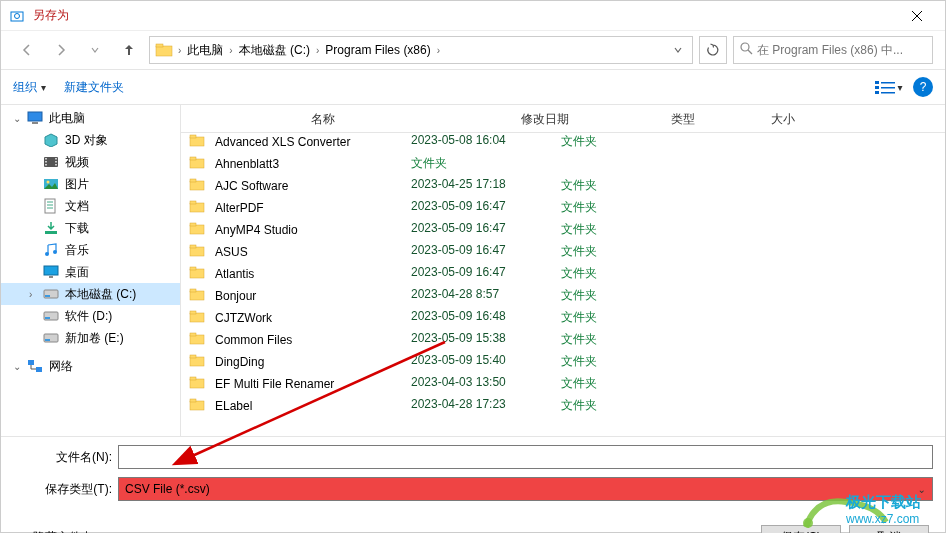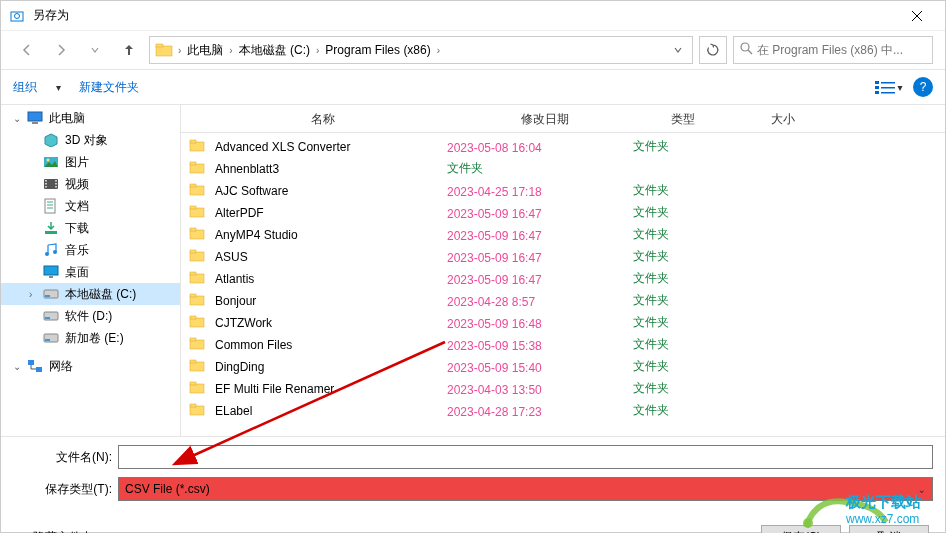--- a/index.html
+++ b/index.html
@@ -1,39 +1,39 @@
 <!DOCTYPE html>
 <html><head>
 <meta charset="utf-8">
 <style>
 * { margin: 0; padding: 0; box-sizing: border-box; font-family: "Microsoft YaHei", "Segoe UI", sans-serif; }
 body { background: #fff; width: 946px; height: 533px; overflow: hidden; position: relative; }
 .window { width: 946px; height: 533px; border: 1px solid #ccc; position: relative; background: #fff; }
 
 .titlebar { height: 30px; display: flex; align-items: center; padding: 0 8px; background: #fff; border-bottom: 1px solid #eee; }
 .titlebar .app-icon { width: 16px; height: 16px; margin-right: 8px; display: flex; align-items: center; justify-content: center; }
-.titlebar .title { font-size: 12px; color: #000000; flex: 1; }
+.titlebar .title { font-size: 12px; color: #b91c1c; flex: 1; }
 .titlebar .close { width: 40px; height: 28px; display: flex; align-items: center; justify-content: center; cursor: pointer; font-size: 14px; }
 
 .navbar { height: 38px; display: flex; align-items: center; padding: 6px 12px; gap: 6px; }
 .nav-btn { width: 28px; height: 28px; display: flex; align-items: center; justify-content: center; color: #999; cursor: pointer; }
 .nav-btn.active { color: #333; }
 .breadcrumb { flex: 1; height: 28px; border: 1px solid #ccc; display: flex; align-items: center; padding: 0 4px; background: #fff; }
 .bc-folder-icon { width: 20px; height: 20px; display: flex; align-items: center; justify-content: center; margin-right: 2px; }
 .bc-item { padding: 0 4px; font-size: 12px; cursor: pointer; }
 .bc-sep { color: #666; font-size: 10px; padding: 0 2px; }
 .bc-spacer { flex: 1; }
 .bc-dropdown { width: 20px; display: flex; align-items: center; justify-content: center; cursor: pointer; color: #666; }
 .refresh-btn { width: 28px; height: 28px; border: 1px solid #ccc; display: flex; align-items: center; justify-content: center; cursor: pointer; }
 .searchbox { width: 200px; height: 28px; border: 1px solid #ccc; display: flex; align-items: center; padding: 0 6px; }
 .searchbox .icon { color: #888; margin-right: 4px; }
 .searchbox input { border: none; outline: none; font-size: 12px; flex: 1; color: #8b5cf6; }
 
 .toolbar { height: 36px; border-top: 1px solid #e5e5e5; border-bottom: 1px solid #e5e5e5; display: flex; align-items: center; padding: 0 12px; }
-.tool-link { color: #0066cc; font-size: 12px; cursor: pointer; margin-right: 18px; display: flex; align-items: center; gap: 19px; }
+.tool-link { color: #0066cc; font-size: 12px; cursor: pointer; margin-right: 18px; display: flex; align-items: center; gap: 4px; }
 .tool-spacer { flex: 1; }
 .view-btn { width: 32px; height: 24px; display: flex; align-items: center; justify-content: center; cursor: pointer; color: #0066cc; }
 .help-btn { width: 20px; height: 20px; border-radius: 50%; background: #0078d7; color: #fff; display: flex; align-items: center; justify-content: center; font-size: 12px; cursor: pointer; margin-left: 8px; }
 
 .body-area { display: flex; height: 331px; }
 .sidebar { width: 180px; border-right: 1px solid #e5e5e5; overflow-y: auto; overflow-x: hidden; padding-top: 2px; }
 .tree-item { display: flex; align-items: center; height: 22px; padding: 0 4px 0 12px; font-size: 12px; cursor: pointer; white-space: nowrap; }
 .tree-item.selected { background: #cce8ff; }
 .tree-toggle { width: 12px; margin-right: 2px; color: #666; font-size: 10px; }
 .tree-icon { width: 18px; height: 16px; margin-right: 4px; display: flex; align-items: center; }
@@ -41,24 +41,24 @@
 .tree-spacer { height: 6px; }
 
 .filelist { flex: 1; overflow: hidden; display: flex; flex-direction: column; }
 .list-header { height: 28px; display: flex; border-bottom: 1px solid #e5e5e5; justify-content: center; }
 .col-h { font-size: 12px; color: #333; padding: 6px 8px; border-right: 1px solid transparent; }
 .col-name { width: 230px; padding-left: 28px; }
 .col-date { width: 150px; }
 .col-type { width: 100px; }
 .col-size { width: 80px; }
 .list-body { flex: 1; overflow-y: auto; overflow-x: hidden; }
-.file-row { height: 22px; display: flex; align-items: flex-end; font-size: 12px; cursor: pointer; gap: 36px; }
+.file-row { height: 22px; display: flex; align-items: flex-start; font-size: 12px; cursor: pointer; }
 .file-icon { width: 18px; margin-left: 8px; margin-right: 8px; }
 .cell-name { width: 230px; display: flex; align-items: center; }
-.cell-date { width: 150px; color: #ec4899; }
+.cell-date { width: 150px; color: #14532d; }
 .cell-type { width: 100px; color: #15803d; }
 .cell-size { width: 80px; }
 
 .bottom-panel { border-top: 1px solid #e5e5e5; padding: 8px 12px 12px 12px; }
 .field-row { display: flex; align-items: center; margin-bottom: 8px; }
 .field-label { width: 105px; text-align: right; font-size: 12px; padding-right: 6px; }
 .field-input { flex: 1; height: 24px; border: 1px solid #7a7a7a; padding: 0 6px; font-size: 12px; }
 .field-select { flex: 1; height: 24px; border: 1px solid #7a7a7a; padding: 0 6px; font-size: 12px; background: #ef4444; display: flex; align-items: center; justify-content: space-between; cursor: pointer; }
 
 .footer { display: flex; align-items: center; padding: 4px 16px 10px 16px; }
@@ -192,41 +192,41 @@
             <svg width="16" height="14">
               <polygon points="8,1 14,4 14,11 8,14 2,11 2,4" fill="#4fc4cf" stroke="#2a8f99"></polygon>
             </svg>
           </span>
           <span>3D 对象</span>
         </div>
         <div class="tree-item tree-indent1">
           <span class="tree-toggle"></span>
           <span class="tree-icon">
             <svg width="16" height="14">
-              <rect x="1" y="2" width="14" height="10" fill="#3bb2d0"></rect>
-              <circle cx="5" cy="5" r="1.5" fill="#ffe066"></circle>
-              <path d="M1 12 L6 7 L9 10 L12 6 L15 12 Z" fill="#2a8f3d"></path>
-            </svg>
-          </span>
-          <span>图片</span>
-        </div>
-        <div class="tree-item tree-indent1">
-          <span class="tree-toggle"></span>
-          <span class="tree-icon">
-            <svg width="16" height="14">
               <rect x="1" y="2" width="14" height="10" fill="#555" rx="1"></rect>
               <rect x="2" y="3" width="2" height="1.5" fill="#ccc"></rect>
               <rect x="2" y="6" width="2" height="1.5" fill="#ccc"></rect>
               <rect x="2" y="9" width="2" height="1.5" fill="#ccc"></rect>
               <rect x="12" y="3" width="2" height="1.5" fill="#ccc"></rect>
               <rect x="12" y="6" width="2" height="1.5" fill="#ccc"></rect>
               <rect x="12" y="9" width="2" height="1.5" fill="#ccc"></rect>
             </svg>
           </span>
           <span>视频</span>
+        </div>
+        <div class="tree-item tree-indent1">
+          <span class="tree-toggle"></span>
+          <span class="tree-icon">
+            <svg width="16" height="14">
+              <rect x="1" y="2" width="14" height="10" fill="#3bb2d0"></rect>
+              <circle cx="5" cy="5" r="1.5" fill="#ffe066"></circle>
+              <path d="M1 12 L6 7 L9 10 L12 6 L15 12 Z" fill="#2a8f3d"></path>
+            </svg>
+          </span>
+          <span>图片</span>
         </div>
         <div class="tree-item tree-indent1">
           <span class="tree-toggle"></span>
           <span class="tree-icon">
             <svg width="14" height="16">
               <rect x="2" y="1" width="10" height="14" fill="#fff" stroke="#888"></rect>
               <line x1="4" y1="4" x2="10" y2="4" stroke="#4a8"></line>
               <line x1="4" y1="7" x2="10" y2="7" stroke="#4a8"></line>
               <line x1="4" y1="10" x2="10" y2="10" stroke="#4a8"></line>
             </svg>

